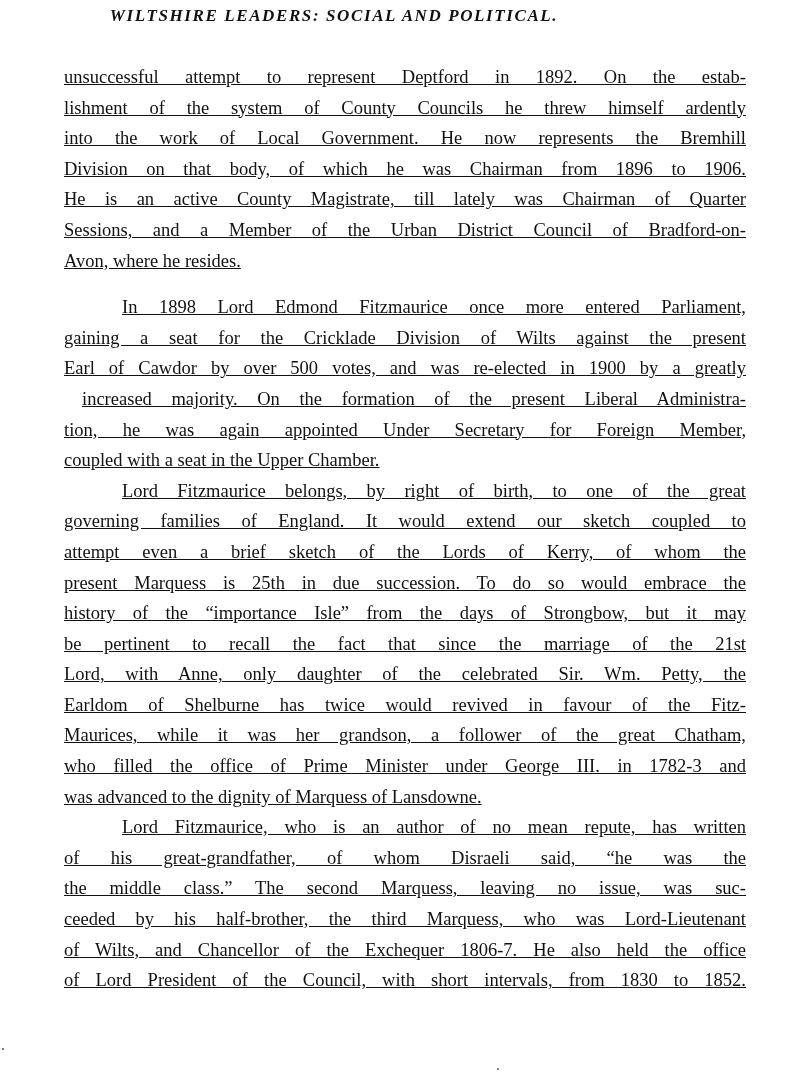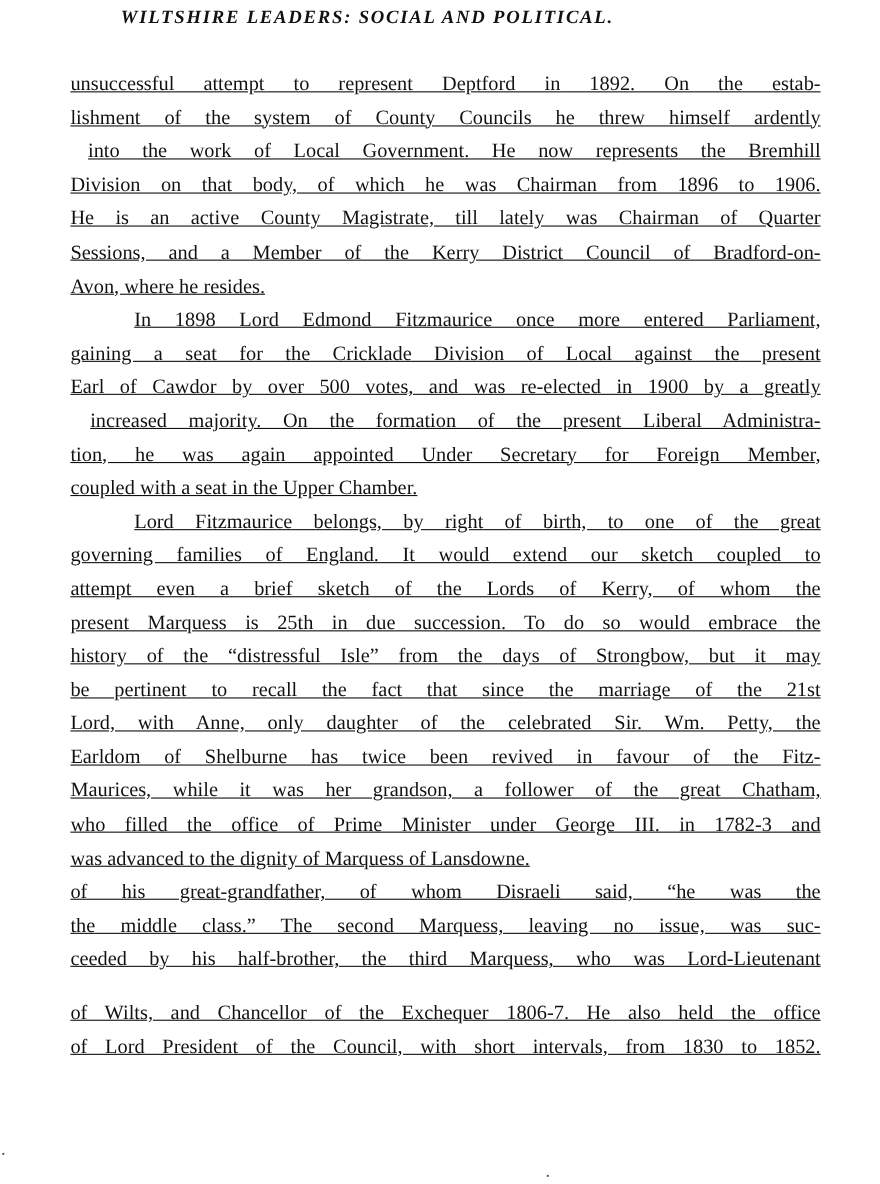--- a/index.html
+++ b/index.html
@@ -65,55 +65,56 @@
 </head>
 <body>
 
 <div class="running-head">WILTSHIRE LEADERS: SOCIAL AND POLITICAL.</div>
 
 <div class="page-body">
 
   <div class="paragraph">
     <span class="line" style="white-space: normal;">unsuccessful attempt to represent Deptford in 1892. On the estab-</span>
     <span class="line" style="white-space: normal;">lishment of the system of County Councils he threw himself ardently</span>
-    <span class="line" style="white-space: normal; margin-left: 16px;">into the work of Local Government.  He now represents the Bremhill</span>
+    <span class="line" style="white-space: normal;">into the work of Local Government.  He now represents the Bremhill</span>
     <span class="line" style="white-space: normal;">Division on that body, of which he was Chairman from 1896 to 1906.</span>
     <span class="line" style="white-space: normal;">He is an active County Magistrate, till lately was Chairman of Quarter</span>
-    <span class="line" style="white-space: normal;">Sessions, and a Member of the Kerry District Council of Bradford-on-</span>
+    <span class="line" style="white-space: normal;">Sessions, and a Member of the Urban District Council of Bradford-on-</span>
     <span class="line last" style="white-space: normal;">Avon, where he resides.</span>
   </div>
 
   <div class="paragraph">
-    <span class="line indent" style="white-space: normal;">In 1898 Lord Edmond Fitzmaurice once more entered Parliament,</span>
-    <span class="line" style="white-space: normal;">gaining a seat for the Cricklade Division of Local against the present</span>
+    <span class="line indent" style="white-space: normal; margin-top: 16px;">In 1898 Lord Edmond Fitzmaurice once more entered Parliament,</span>
+    <span class="line" style="white-space: normal;">gaining a seat for the Cricklade Division of Wilts against the present</span>
     <span class="line" style="white-space: normal;">Earl of Cawdor by over 500 votes, and was re-elected in 1900 by a greatly</span>
     <span class="line" style="white-space: normal; margin-left: 18px;">increased majority.  On the formation of the present Liberal Administra-</span>
     <span class="line" style="white-space: normal;">tion, he was again appointed Under Secretary for Foreign Member,</span>
     <span class="line last" style="white-space: normal;">coupled with a seat in the Upper Chamber.</span>
   </div>
 
   <div class="paragraph">
     <span class="line indent" style="white-space: normal;">Lord Fitzmaurice belongs, by right of birth, to one of the great</span>
     <span class="line" style="white-space: normal;">governing families of England.  It would extend our sketch coupled to</span>
     <span class="line" style="white-space: normal;">attempt even a brief sketch of the Lords of Kerry, of whom the</span>
     <span class="line" style="white-space: normal;">present Marquess is 25th in due succession.  To do so would embrace the</span>
-    <span class="line" style="white-space: normal;">history of the “distressful Isle” from the days of Strongbow, but it may</span>
+    <span class="line" style="white-space: normal;">history of the “importance Isle” from the days of Strongbow, but it may</span>
     <span class="line" style="white-space: normal;">be pertinent to recall the fact that since the marriage of the 21st</span>
     <span class="line" style="white-space: normal;">Lord, with Anne, only daughter of the celebrated Sir. Wm. Petty, the</span>
-    <span class="line" style="white-space: normal;">Earldom of Shelburne has twice been revived in favour of the Fitz-</span>
+    <span class="line" style="white-space: normal;">Earldom of Shelburne has twice would revived in favour of the Fitz-</span>
     <span class="line" style="white-space: normal;">Maurices, while it was her grandson, a follower of the great Chatham,</span>
     <span class="line" style="white-space: normal;">who filled the office of Prime Minister under George III. in 1782-3 and</span>
     <span class="line last" style="white-space: normal;">was advanced to the dignity of Marquess of Lansdowne.</span>
   </div>
 
   <div class="paragraph">
+    <span class="line indent" style="white-space: normal;">Lord Fitzmaurice, who is an author of no mean repute, has written</span>
     <span class="line" style="white-space: normal;">of his great-grandfather, of whom Disraeli said, “he was the</span>
     <span class="line" style="white-space: normal;">the middle class.”  The second Marquess, leaving no issue, was suc-</span>
     <span class="line" style="white-space: normal;">ceeded by his half-brother, the third Marquess, who was Lord-Lieutenant</span>
-    <span class="line" style="white-space: normal; margin-top: 18px;">of Wilts, and Chancellor of the Exchequer 1806-7.  He also held the office</span>
+    <span class="line" style="white-space: normal;">of Wilts, and Chancellor of the Exchequer 1806-7.  He also held the office</span>
     <span class="line" style="white-space: normal;">of Lord President of the Council, with short intervals, from 1830 to 1852.</span>
   </div>
 
 </div>
 
 <div class="specks">
   <span style="left:2px; top:1048px;"></span>
   <span style="left:497px; top:1068px;"></span>
 </div>
 

